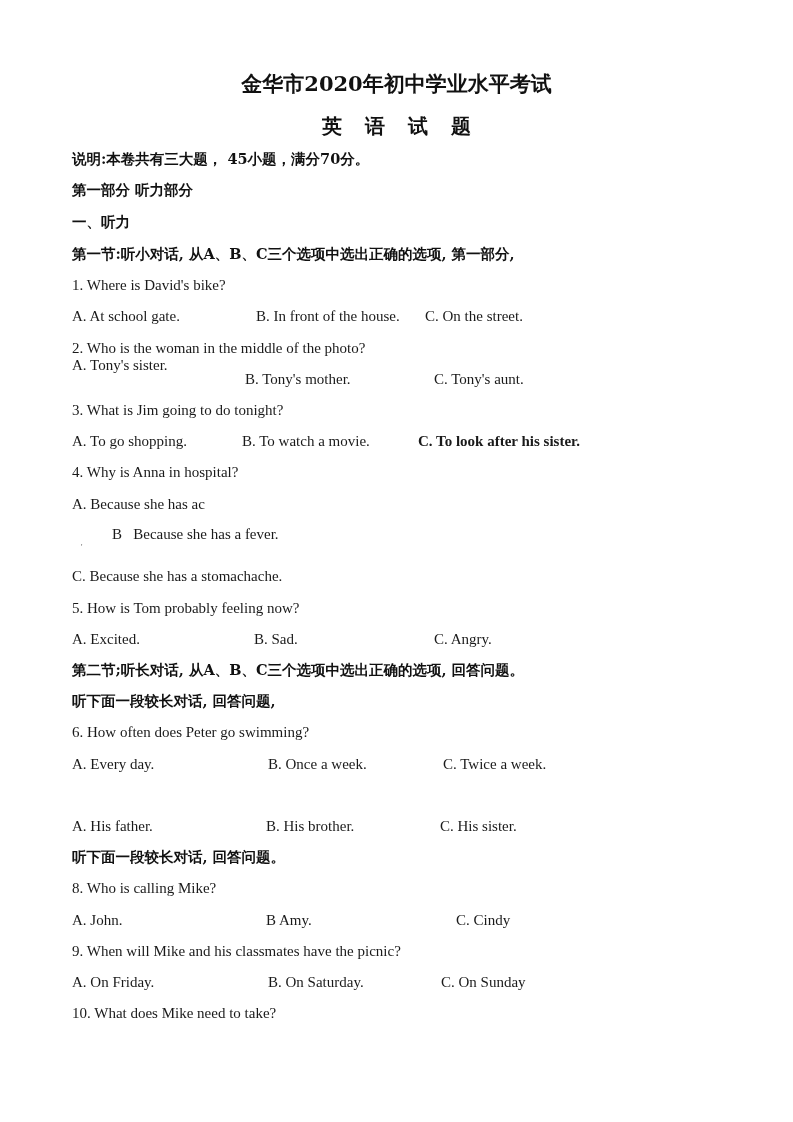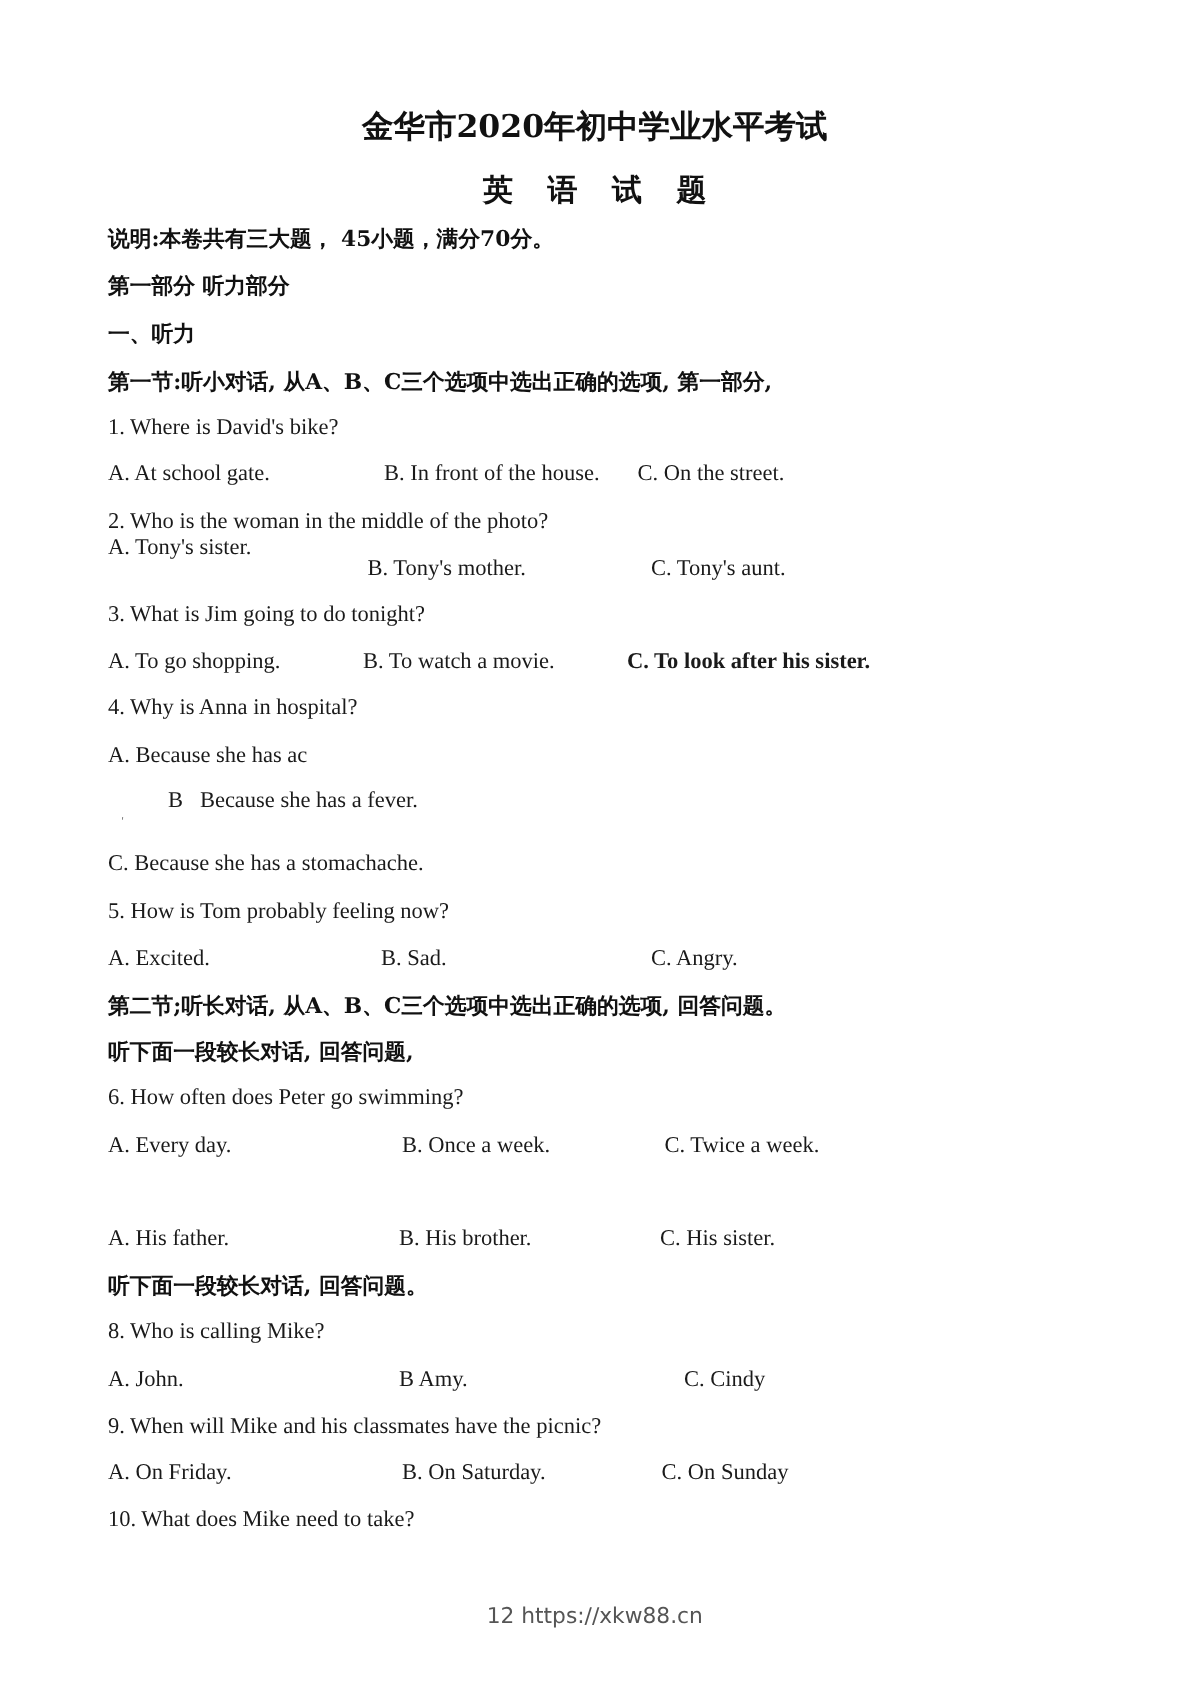--- a/index.html
+++ b/index.html
@@ -71,14 +71,13 @@
   <div class="abs en" style="left:266px;top:912px;">B Amy.</div>
   <div class="abs en" style="left:456px;top:912px;">C. Cindy</div>
 
   <div class="abs en" style="left:72px;top:943px;">9. When will Mike and his classmates have the picnic?</div>
   <div class="abs en" style="left:72px;top:974px;">A. On Friday.</div>
   <div class="abs en" style="left:268px;top:974px;">B. On Saturday.</div>
   <div class="abs en" style="left:441px;top:974px;">C. On Sunday</div>
 
   <div class="abs en" style="left:72px;top:1005px;">10. What does Mike need to take?</div>
 
-  <div class="abs footer" style="left:0;width:793px;text-align:center;top:1070px;">12 https://xkw88.cn</div>
 </div>
 
 </body></html>

